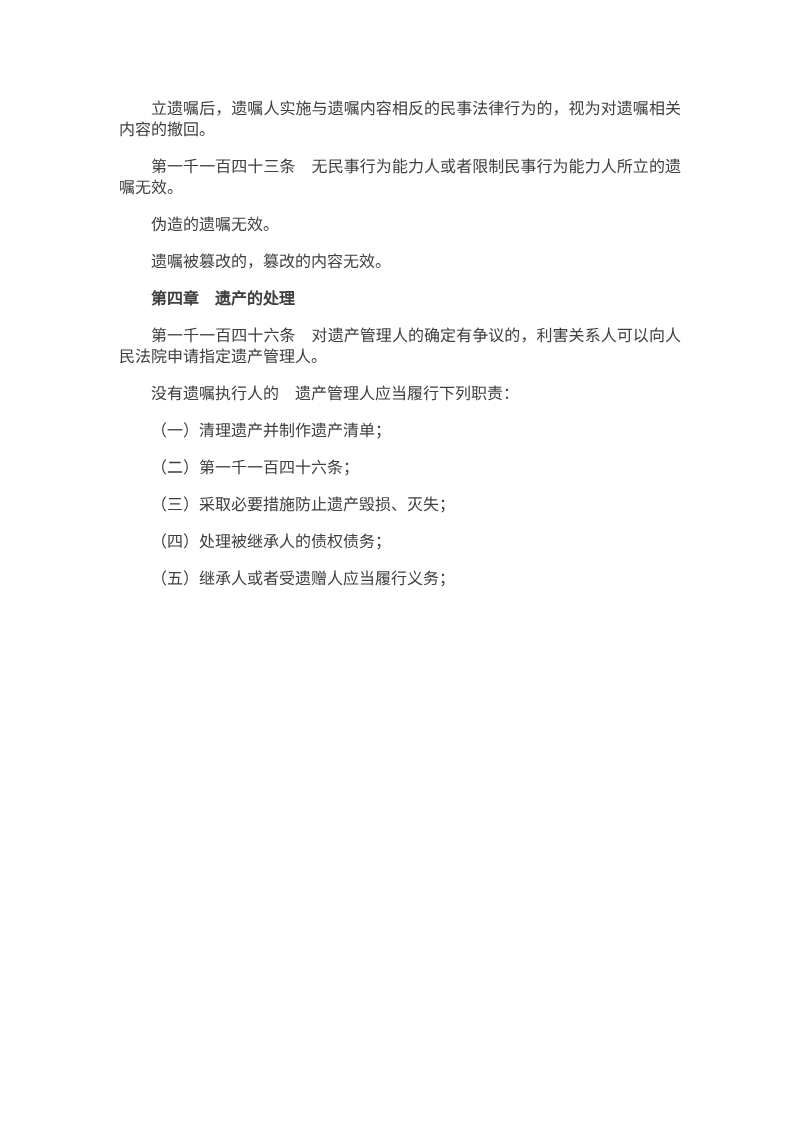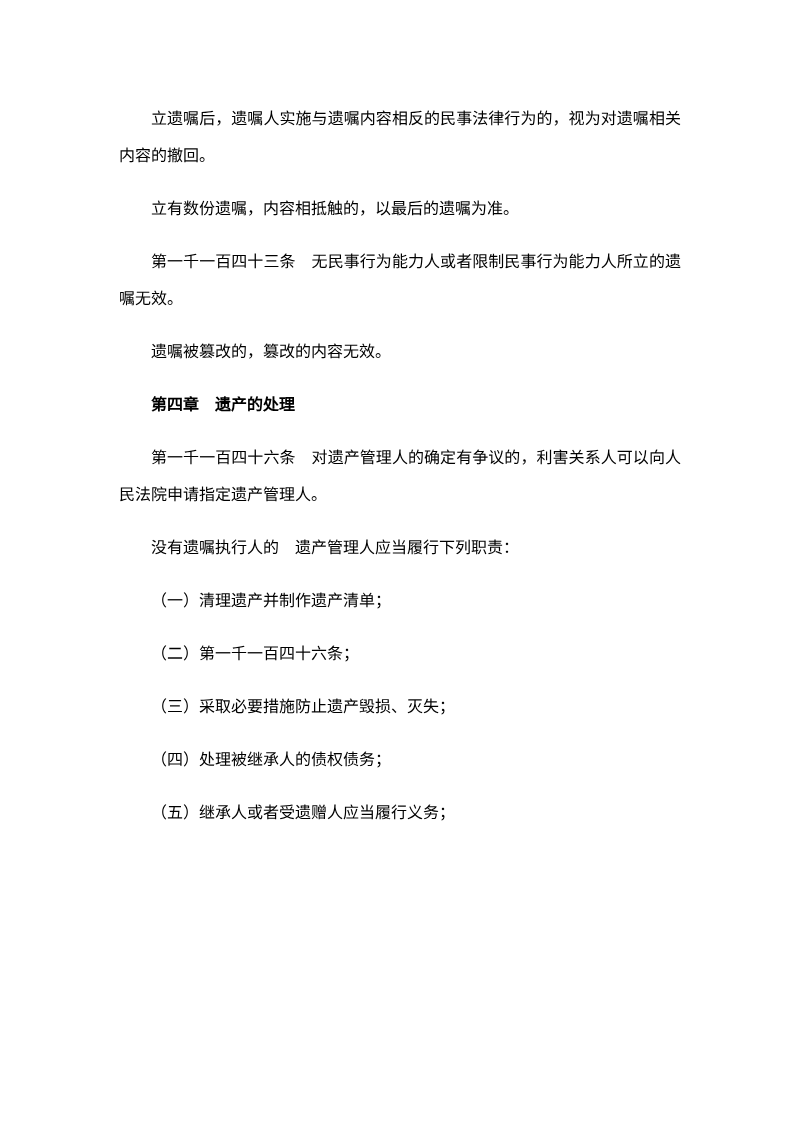--- a/index.html
+++ b/index.html
@@ -13,38 +13,39 @@
     height: 1122px;
     box-sizing: border-box;
     background: #ffffff;
     padding: 100px 112px 0 119px;
     overflow: hidden;
     font-family: "Liberation Serif", "DejaVu Serif", serif;
   }
   .page p {
     margin: 0 0 16px 0;
     font-size: 16px;
-    line-height: 37px;
-    color: #000000;
+    line-height: 21px;
+    color: #404040;
     text-align: justify;
     text-indent: 2em;
     letter-spacing: 0;
     word-break: normal;
+    font-family: Liberation Mono, monospace;
   }
   .page p.chapter-heading {
     font-weight: bold;
   }
 </style>
 </head>
 <body>
 
 <div class="page">
   <p class="body">立遗嘱后，遗嘱人实施与遗嘱内容相反的民事法律行为的，视为对遗嘱相关内容的撤回。</p>
-  <p class="body">立有数份遗嘱，内容相抵触的，以最后的遗嘱为准。</p>
   <p class="body">第一千一百四十三条　无民事行为能力人或者限制民事行为能力人所立的遗嘱无效。</p>
+  <p class="body">伪造的遗嘱无效。</p>
   <p class="body">遗嘱被篡改的，篡改的内容无效。</p>
   <p class="chapter-heading">第四章　遗产的处理</p>
   <p class="body">第一千一百四十六条　对遗产管理人的确定有争议的，利害关系人可以向人民法院申请指定遗产管理人。</p>
   <p class="body">没有遗嘱执行人的　遗产管理人应当履行下列职责：</p>
   <p class="list-item">（一）清理遗产并制作遗产清单；</p>
   <p class="list-item">（二）第一千一百四十六条；</p>
   <p class="list-item">（三）采取必要措施防止遗产毁损、灭失；</p>
   <p class="list-item">（四）处理被继承人的债权债务；</p>
   <p class="list-item">（五）继承人或者受遗赠人应当履行义务；</p>
 </div>

